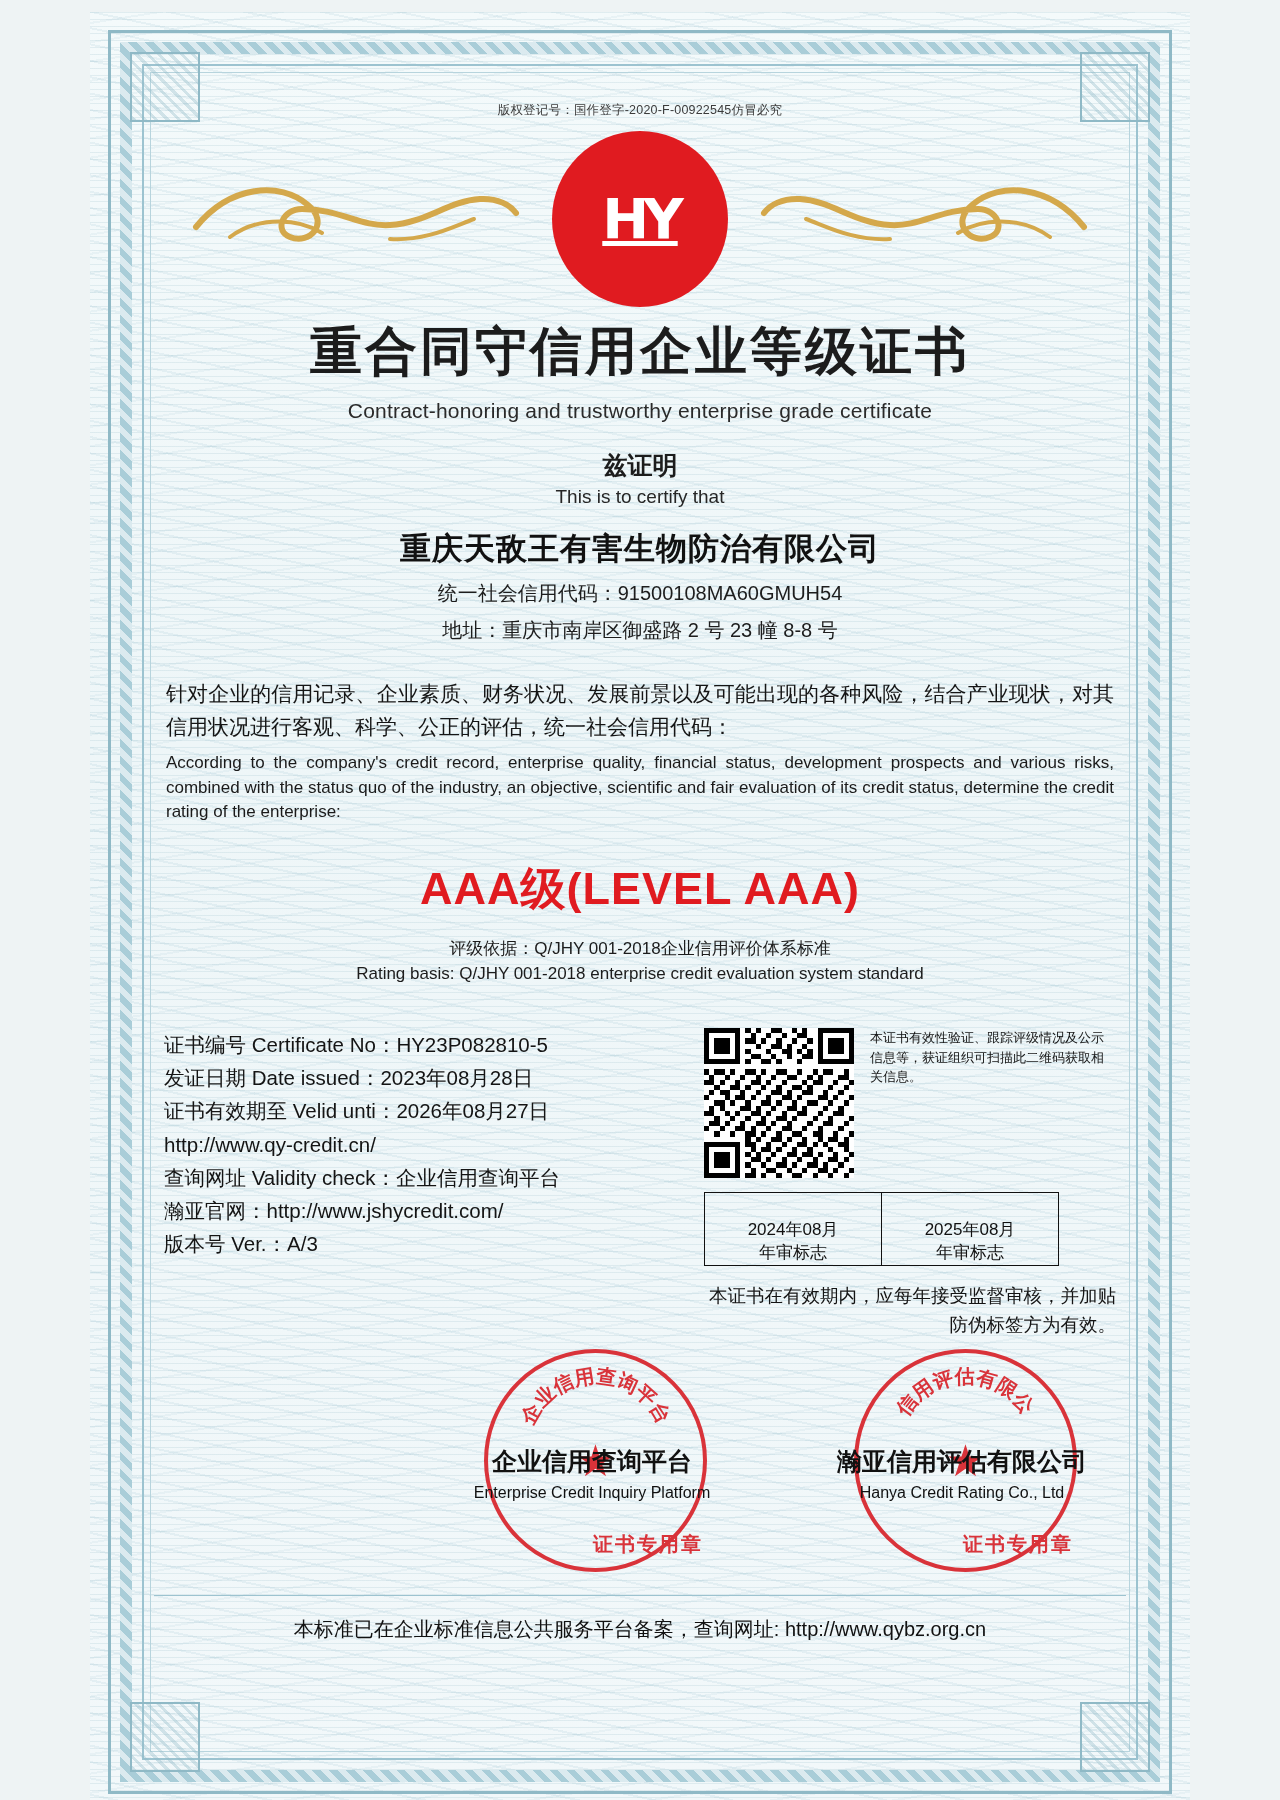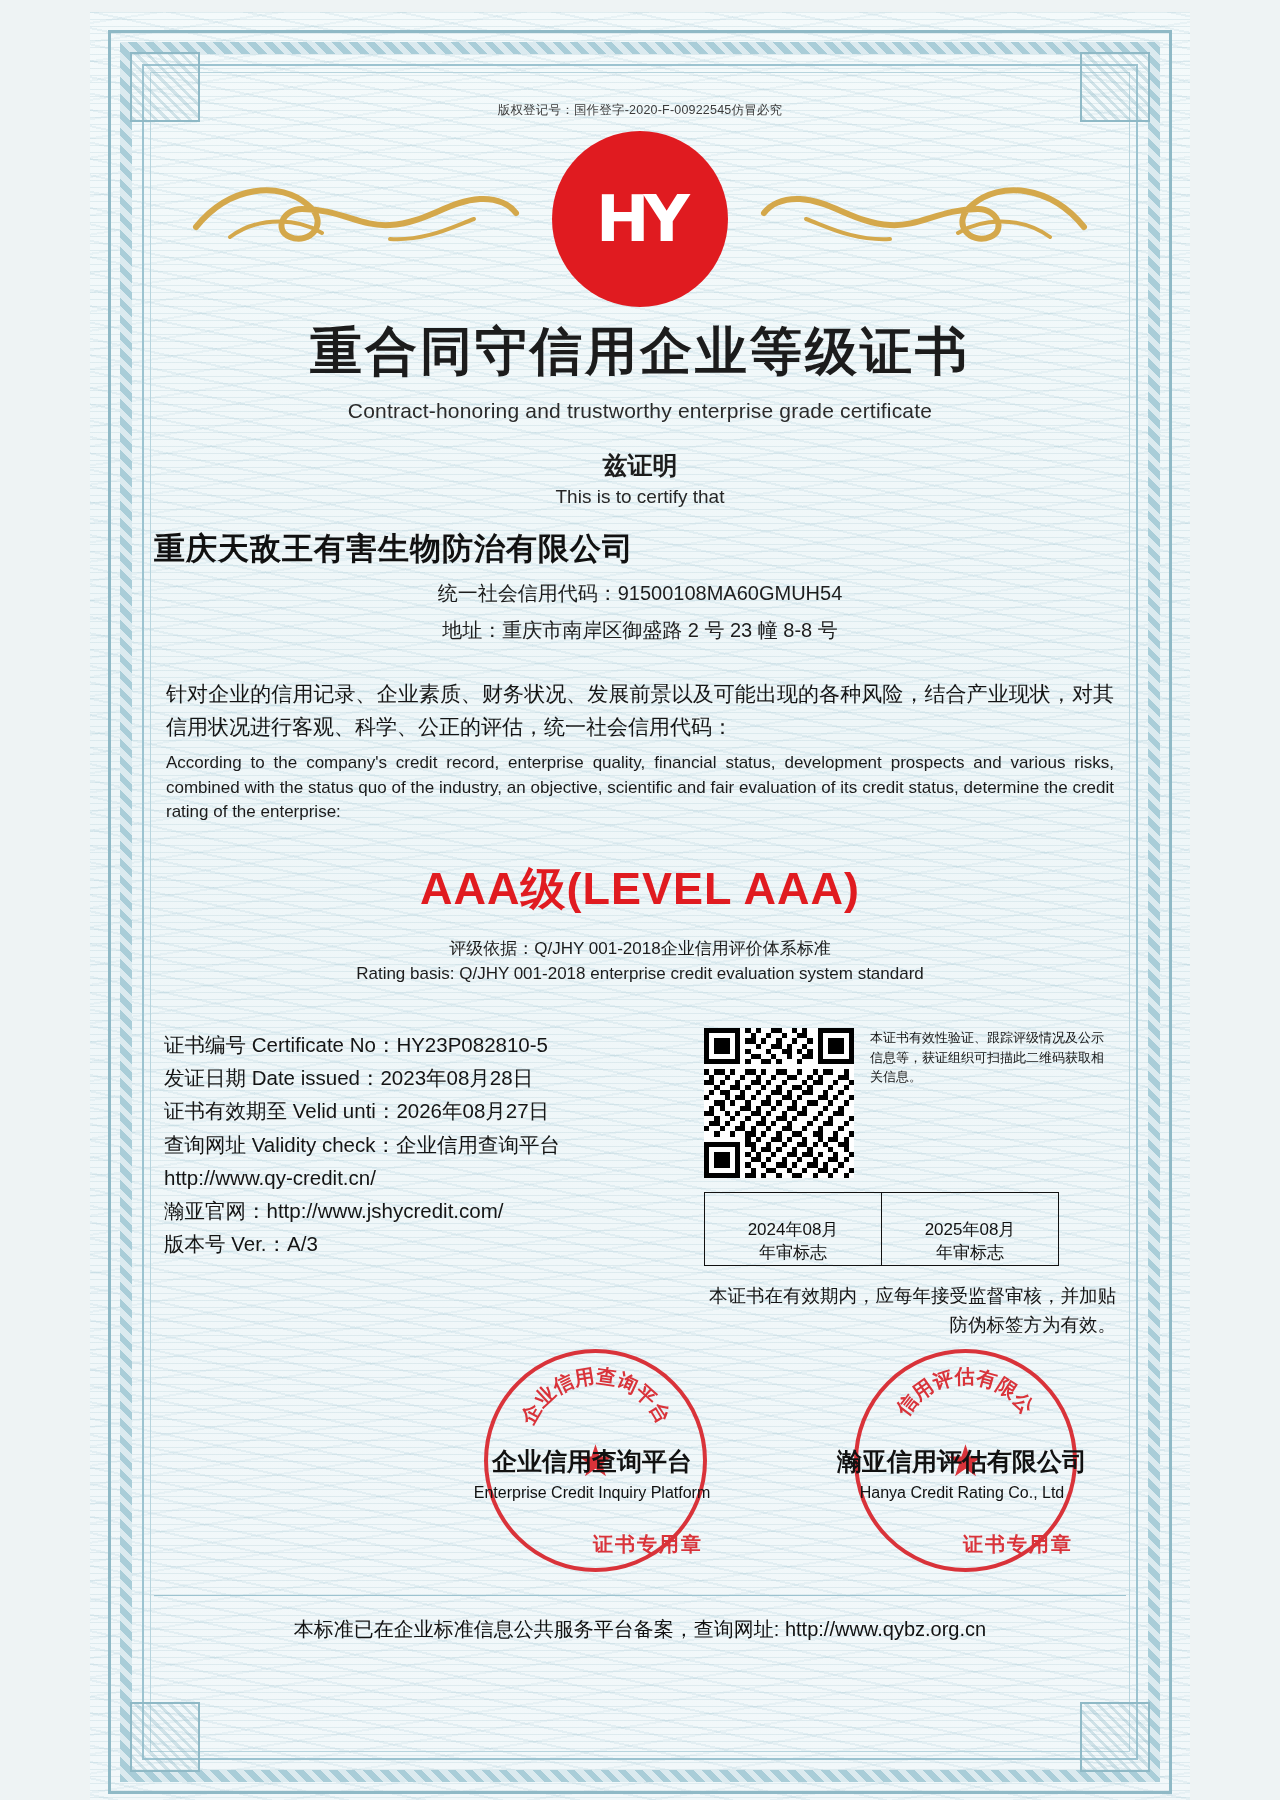--- a/index.html
+++ b/index.html
@@ -87,24 +87,25 @@
   .flourish.right{right:36px;transform:scaleX(-1);}
   .logo{
     position:absolute;left:50%;top:8px;transform:translateX(-50%);
     width:176px;height:176px;border-radius:50%;
     background:#e01b20;
     display:flex;align-items:center;justify-content:center;
   }
   .logo .hy{
     font-family:"DejaVu Sans",sans-serif;
     font-weight:bold;
-    font-size:64px;
+    font-size:56px;
     color:#ffffff;
     letter-spacing:-6px;
     line-height:1;
+    text-decoration:underline;
   }
 
   .title-cn{
     text-align:center;
     font-size:52px;
     font-weight:bold;
     color:#1c1c1c;
     letter-spacing:3px;
     margin-top:4px;
   }
@@ -115,21 +116,21 @@
     margin-top:12px;
     letter-spacing:.2px;
   }
   .certify-cn{
     text-align:center;font-size:25px;color:#1c1c1c;margin-top:26px;font-weight:bold;
   }
   .certify-en{
     text-align:center;font-size:19px;color:#262626;margin-top:4px;
   }
   .company{
-    font-size:31px;font-weight:bold;color:#111;margin-top:20px;letter-spacing:1px;
+    text-align:center;font-size:31px;font-weight:bold;color:#111;margin-top:20px;letter-spacing:1px;
   }
   .uscc,.addr{
     text-align:center;font-size:20px;color:#1d1d1d;margin-top:10px;
   }
 
   .para{
     margin-top:34px;
     padding:0 12px;
   }
   .para .cn{
@@ -282,22 +283,22 @@
 
     <div class="level">AAA级(LEVEL AAA)</div>
     <div class="basis-cn">评级依据：Q/JHY 001-2018企业信用评价体系标准</div>
     <div class="basis-en">Rating basis: Q/JHY 001-2018 enterprise credit evaluation system standard</div>
 
     <div class="info-row">
       <div class="info-left">
         <div class="line">证书编号 Certificate No：HY23P082810-5</div>
         <div class="line">发证日期 Date issued：2023年08月28日</div>
         <div class="line">证书有效期至 Velid unti：2026年08月27日</div>
+        <div class="line">http://www.qy-credit.cn/</div>
         <div class="line">查询网址 Validity check：企业信用查询平台</div>
-        <div class="line">http://www.qy-credit.cn/</div>
         <div class="line">瀚亚官网：http://www.jshycredit.com/</div>
         <div class="line">版本号 Ver.：A/3</div>
       </div>
 
       <div class="info-right">
         <div class="qr-block">
           <div class="qr">
             <svg width="150" height="150" viewBox="0 0 29 29" shape-rendering="crispEdges">
               <rect width="29" height="29" fill="#ffffff"></rect>
               <g fill="#000000">

